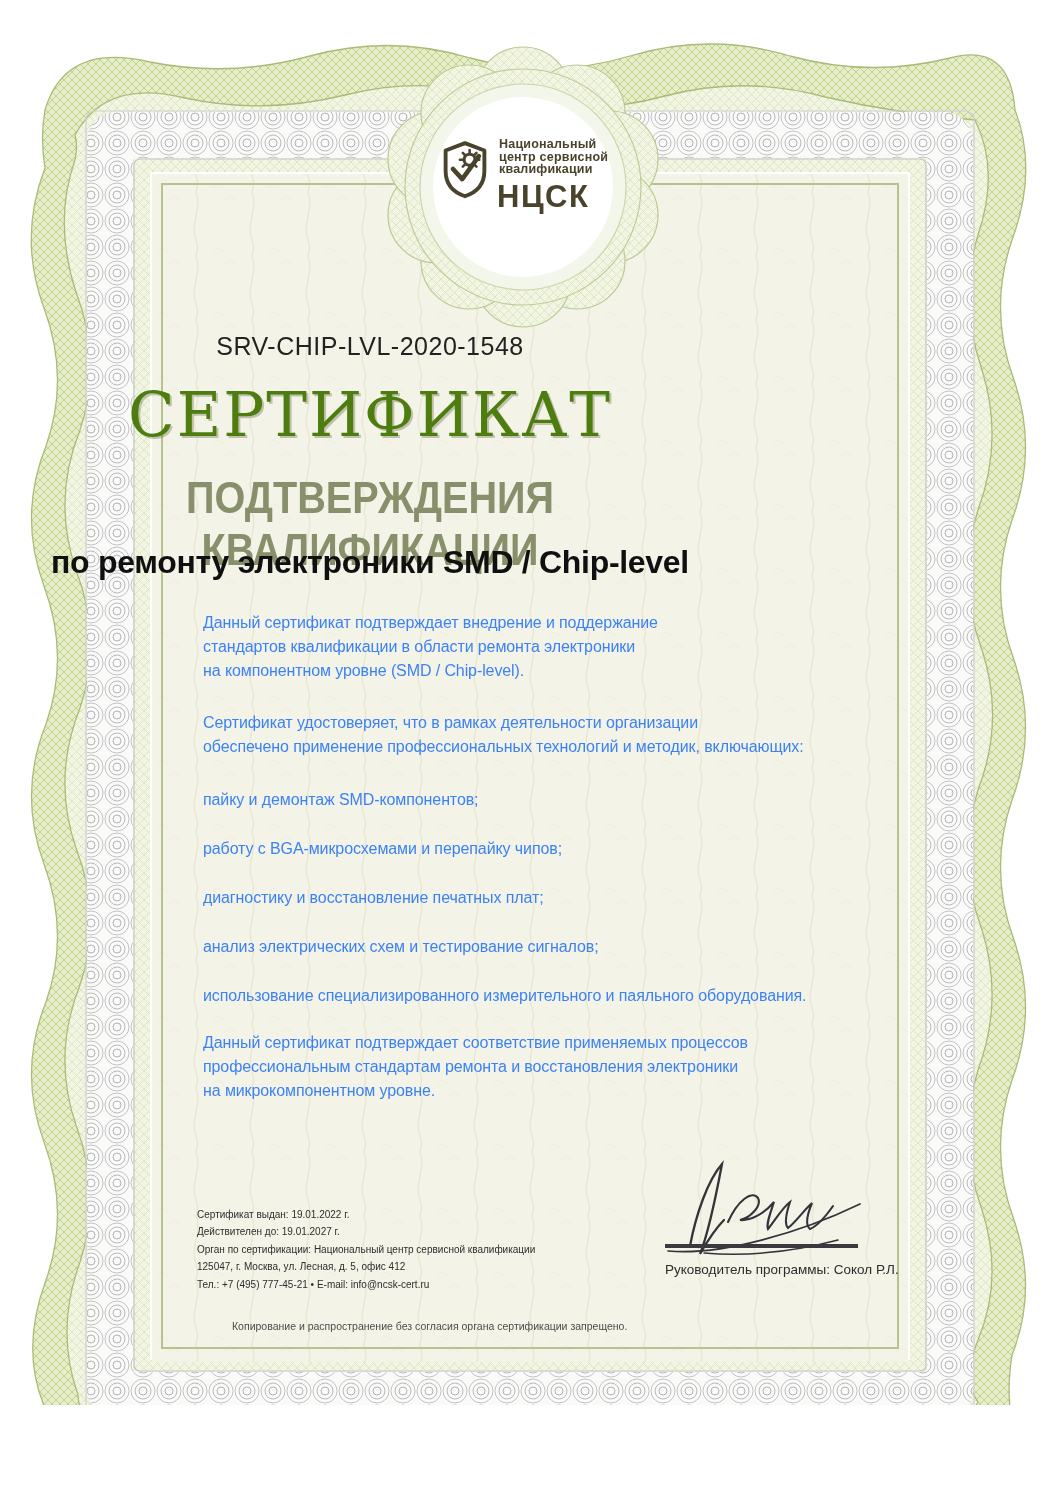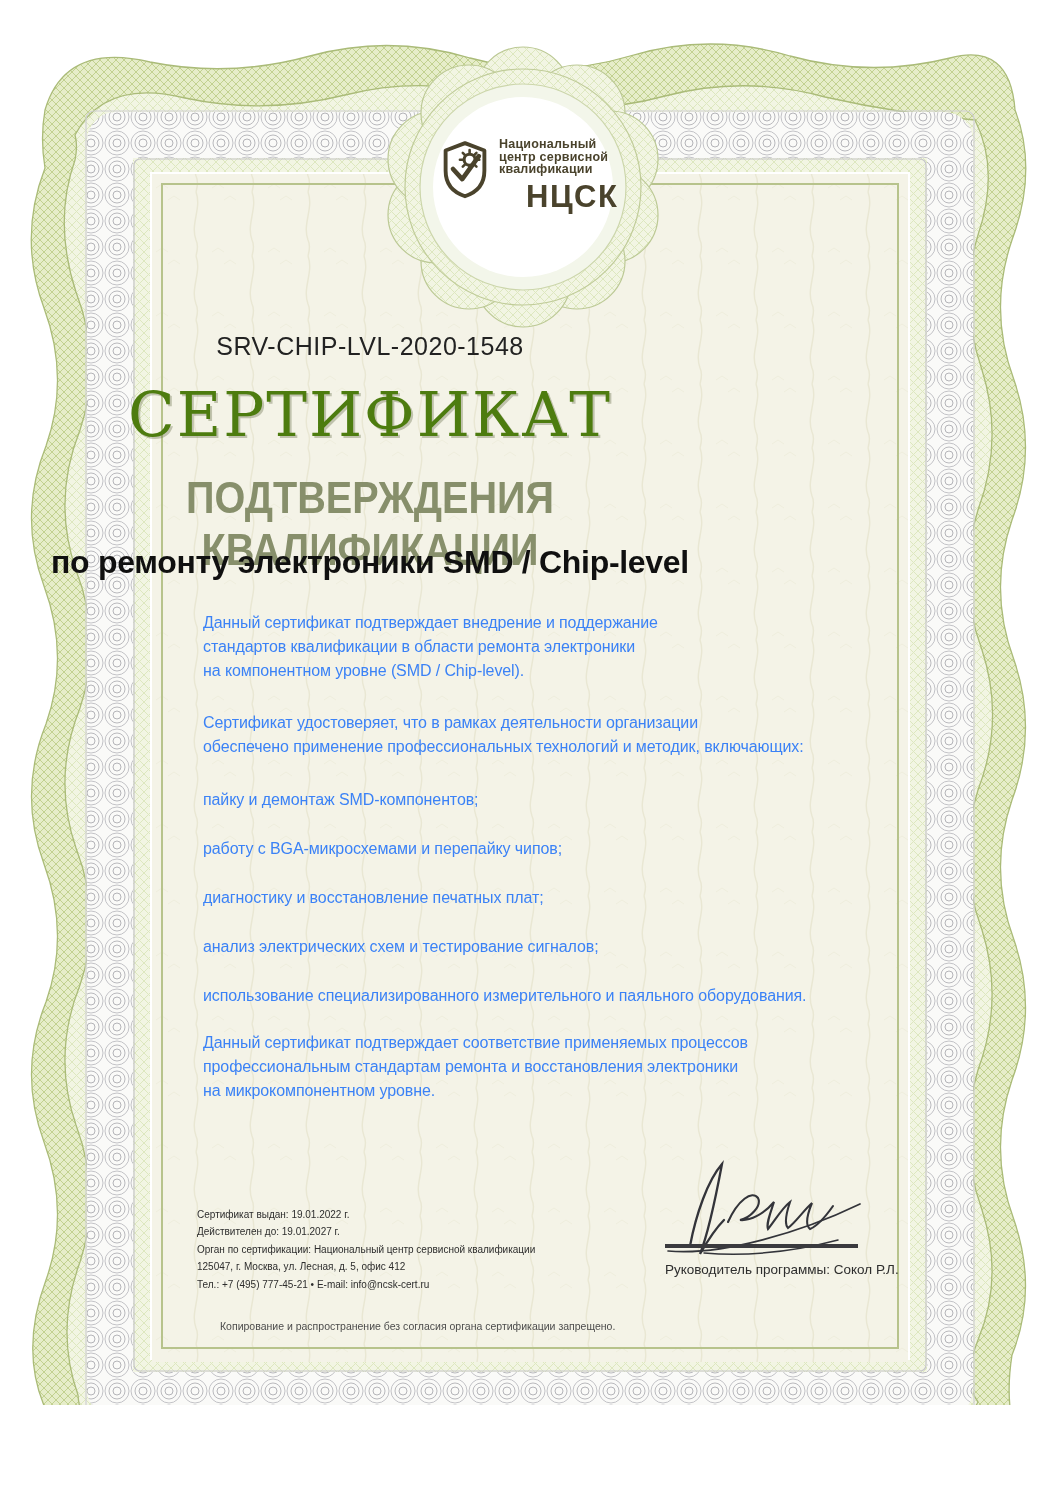--- a/index.html
+++ b/index.html
@@ -5,41 +5,41 @@
   * { margin:0; padding:0; box-sizing:border-box; }
   body { background:#ffffff; font-family:"Liberation Sans", sans-serif; }
   .page { position:relative; width:1060px; height:1405px; background:#ffffff; overflow:hidden; }
   .deco { position:absolute; left:0; top:0; width:1060px; height:1500px; }
 
   
   .logo-shield { position:absolute; left:441px; top:139px; width:48px; height:60px; }
   .logo-name { position:absolute; left:499px; top:138px; font-size:12.5px; font-weight:bold;
                line-height:12.6px; color:#4a432c; letter-spacing:.2px; }
   .logo-abbr { position:absolute; left:497px; top:179px; font-size:31px; font-weight:bold;
-               color:#4a432c; letter-spacing:1.5px;margin-left:29px; }
+               color:#4a432c; letter-spacing:1.5px; }
 
   
   .center-col { position:absolute; left:160px; top:0; width:740px; text-align:center; }
   .cert-number { position:absolute; left:0; top:332px; width:740px; font-size:25px;
                  color:#222; letter-spacing:.5px; }
   .cert-title { position:absolute; left:0; top:365px; width:740px; font-family:"DejaVu Serif", serif;
                 font-size:61px; line-height:100px; color:#4d7c0f; letter-spacing:2px;
                 text-shadow:2px 2px 0 rgba(108,115,78,.38); }
   .cert-subtitle { position:absolute; left:0; top:472px; width:740px; font-size:44px; line-height:52px;
                    font-weight:bold; color:#878f6b; transform:scaleX(.9); transform-origin:center; }
   .cert-scope { position:absolute; left:0; top:540px; width:740px; font-size:32px; line-height:44px;
                 font-weight:bold; color:#101010; letter-spacing:-.3px; }
 
   
   .body-line { position:absolute; left:203px; font-size:16px; line-height:24px; color:#3b82f6;
                letter-spacing:-.1px; white-space:nowrap; }
 
   
   .details { position:absolute; left:197px; top:1206px; font-size:10px; line-height:17.4px; color:#2d2d2d; }
-  .legal { position:absolute; left:220px; top:1320px; font-size:10.5px; color:#4c4c4c; }
+  .legal { position:absolute; left:232px; top:1320px; font-size:10.5px; color:#4c4c4c; }
 
   
   .sig-svg { position:absolute; left:652px; top:1156px; width:220px; height:100px; }
   .sig-rule { position:absolute; left:665px; top:1244px; width:193px; height:3.5px; background:#3a3a3e; }
   .sig-label { position:absolute; left:665px; top:1262px; font-size:13.5px; color:#2d2d2d; }
 
   
   .printer { position:absolute; left:948px; top:1452px; width:100px; }
   .printer-dots { height:2px; border-top:1px dotted #cf7a5e; margin:1px 0 2px 16px; }
   .printer-dots.bottom { border-top:1px dotted #b8b89e; margin:2px 0 0 16px; }

